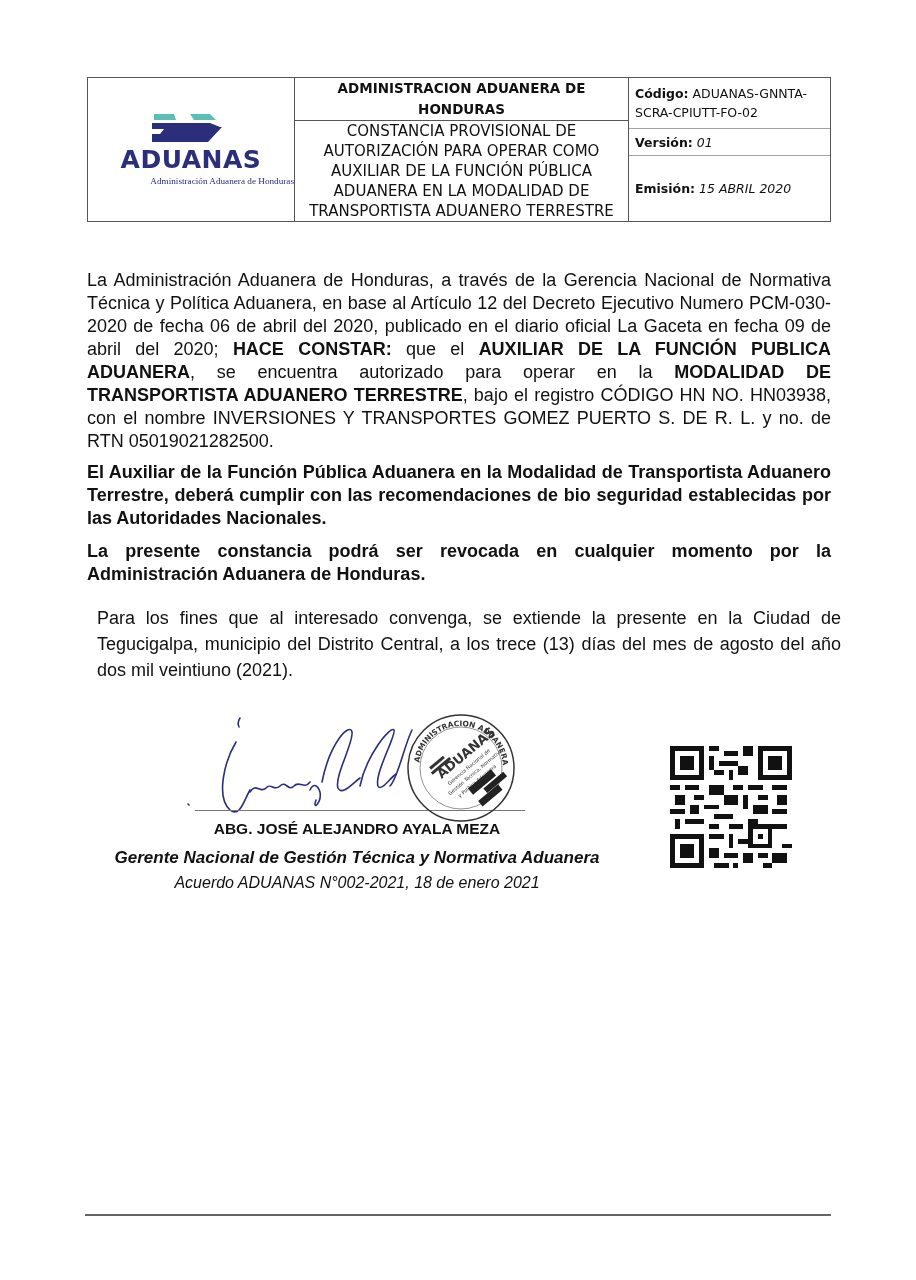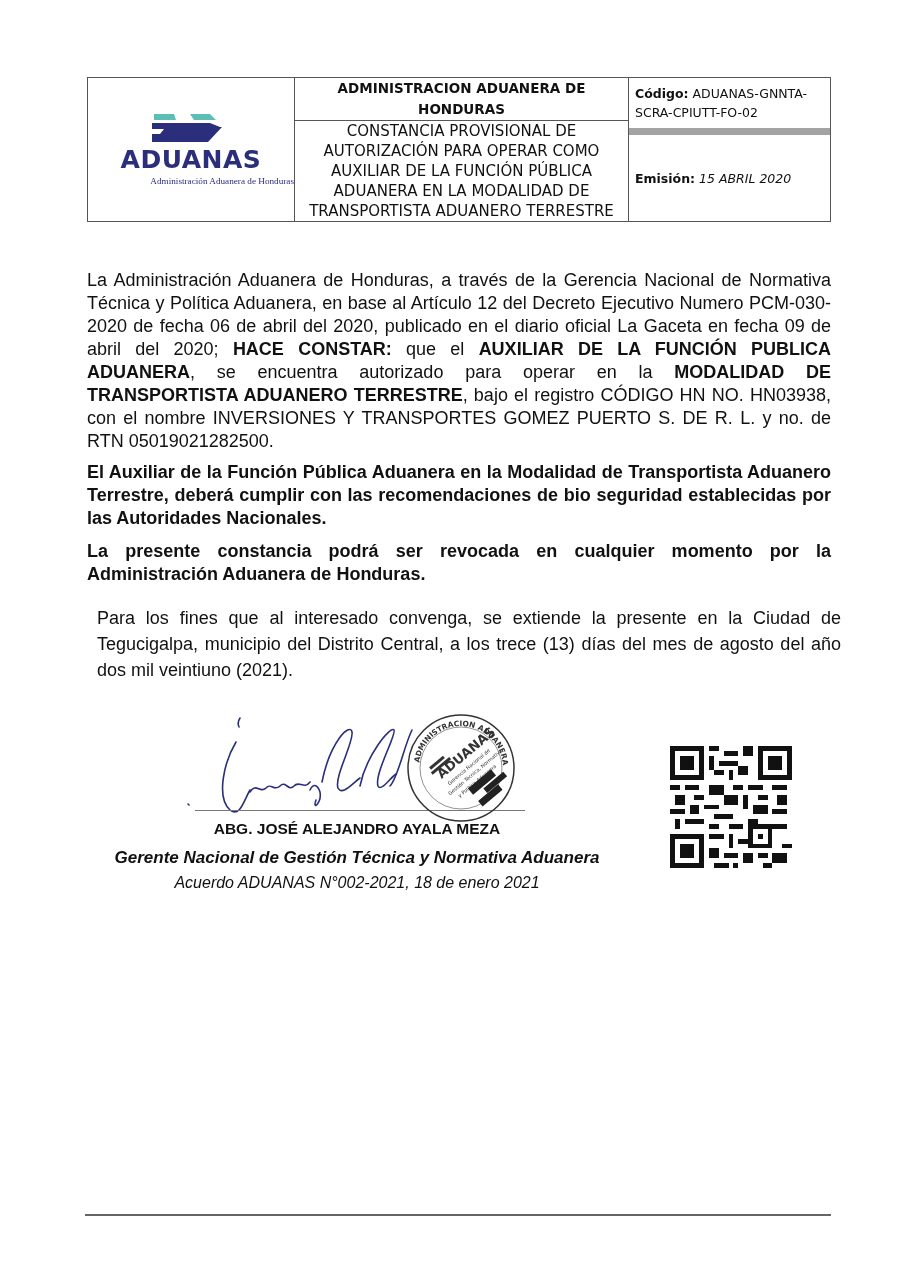--- a/index.html
+++ b/index.html
@@ -5,21 +5,21 @@
   html, body { margin: 0; padding: 0; background: #ffffff; }
   body { width: 916px; height: 1280px; position: relative; overflow: hidden; font-family: "Liberation Sans", sans-serif; color: #111; }
 
   
   .hdr { position: absolute; left: 87px; top: 77px; width: 744px; height: 145px; border: 1px solid #555; box-sizing: border-box; display: flex; }
   .hdr-logo { width: 207px; border-right: 1px solid #555; box-sizing: border-box; position: relative; }
   .hdr-mid { width: 334px; border-right: 1px solid #555; box-sizing: border-box; display: flex; flex-direction: column; font-family: "DejaVu Sans", sans-serif; }
   .hdr-right { flex: 1; display: flex; flex-direction: column; font-family: "DejaVu Sans", sans-serif; }
   .mid-top { height: 50px; border-bottom: 1px solid #555; display: flex; align-items: center; justify-content: center; text-align: center; font-weight: bold; font-size: 13.5px; line-height: 21px; padding: 0 20px; }
   .mid-bot { flex: 1; display: flex; align-items: center; justify-content: center; text-align: center; font-size: 15px; line-height: 20px; padding: 0 4px; }
-  .r-cell { border-bottom: 7px solid #a3a3a3; font-size: 12.5px; padding: 0 6px; display: flex; align-items: center; line-height: 19px; }
+  .r-cell { border-bottom: 1px solid #a3a3a3; font-size: 12.5px; padding: 0 6px; display: flex; align-items: center; line-height: 19px; }
   .r-cell:last-child { border-bottom: none; }
   .r-code { height: 50px; }
   .r-ver { height: 26px; }
   .r-pag { height: 28px; }
   .r-emi { flex: 1; }
   .r-cell b { margin-right: 4px; }
   .r-cell i { font-style: italic; }
 
   
   .logo-ship { position: absolute; left: 58px; top: 36px; }
@@ -58,20 +58,24 @@
     <div class="logo-word">ADUANAS</div>
     <div class="logo-sub">Administración Aduanera de Honduras</div>
   </div>
   <div class="hdr-mid">
     <div class="mid-top">ADMINISTRACION ADUANERA DE HONDURAS</div>
     <div class="mid-bot">CONSTANCIA PROVISIONAL DE AUTORIZACIÓN PARA OPERAR COMO AUXILIAR DE LA FUNCIÓN PÚBLICA ADUANERA EN LA MODALIDAD DE TRANSPORTISTA ADUANERO TERRESTRE</div>
   </div>
   <div class="hdr-right">
     <div class="r-cell r-code">
       <span><b>Código:</b><span>ADUANAS-GNNTA-SCRA-CPIUTT-FO-02</span></span>
+    </div>
+    <div class="r-cell r-ver">
+      <b>Versión:</b>
+        <i>01</i>
     </div>
     <div class="r-cell r-emi">
       <b>Emisión:</b>
         <i>15 ABRIL 2020</i>
     </div>
   </div>
 </div>
 
 <div class="para p1">
   <span>La Administración Aduanera de Honduras, a través de la Gerencia Nacional de Normativa Técnica y Política Aduanera, en base al Artículo 12 del Decreto Ejecutivo Numero PCM-030-2020 de fecha 06 de abril del 2020, publicado en el diario oficial La Gaceta en fecha 09 de abril del 2020; </span><b>HACE CONSTAR:</b><span> que el </span><b>AUXILIAR DE LA FUNCIÓN PUBLICA ADUANERA</b><span>, se encuentra autorizado para operar en la </span><b>MODALIDAD DE TRANSPORTISTA ADUANERO TERRESTRE</b><span>, bajo el registro CÓDIGO HN NO. HN03938, con el nombre INVERSIONES Y TRANSPORTES GOMEZ PUERTO S. DE R. L. y no. de RTN 05019021282500.</span>

